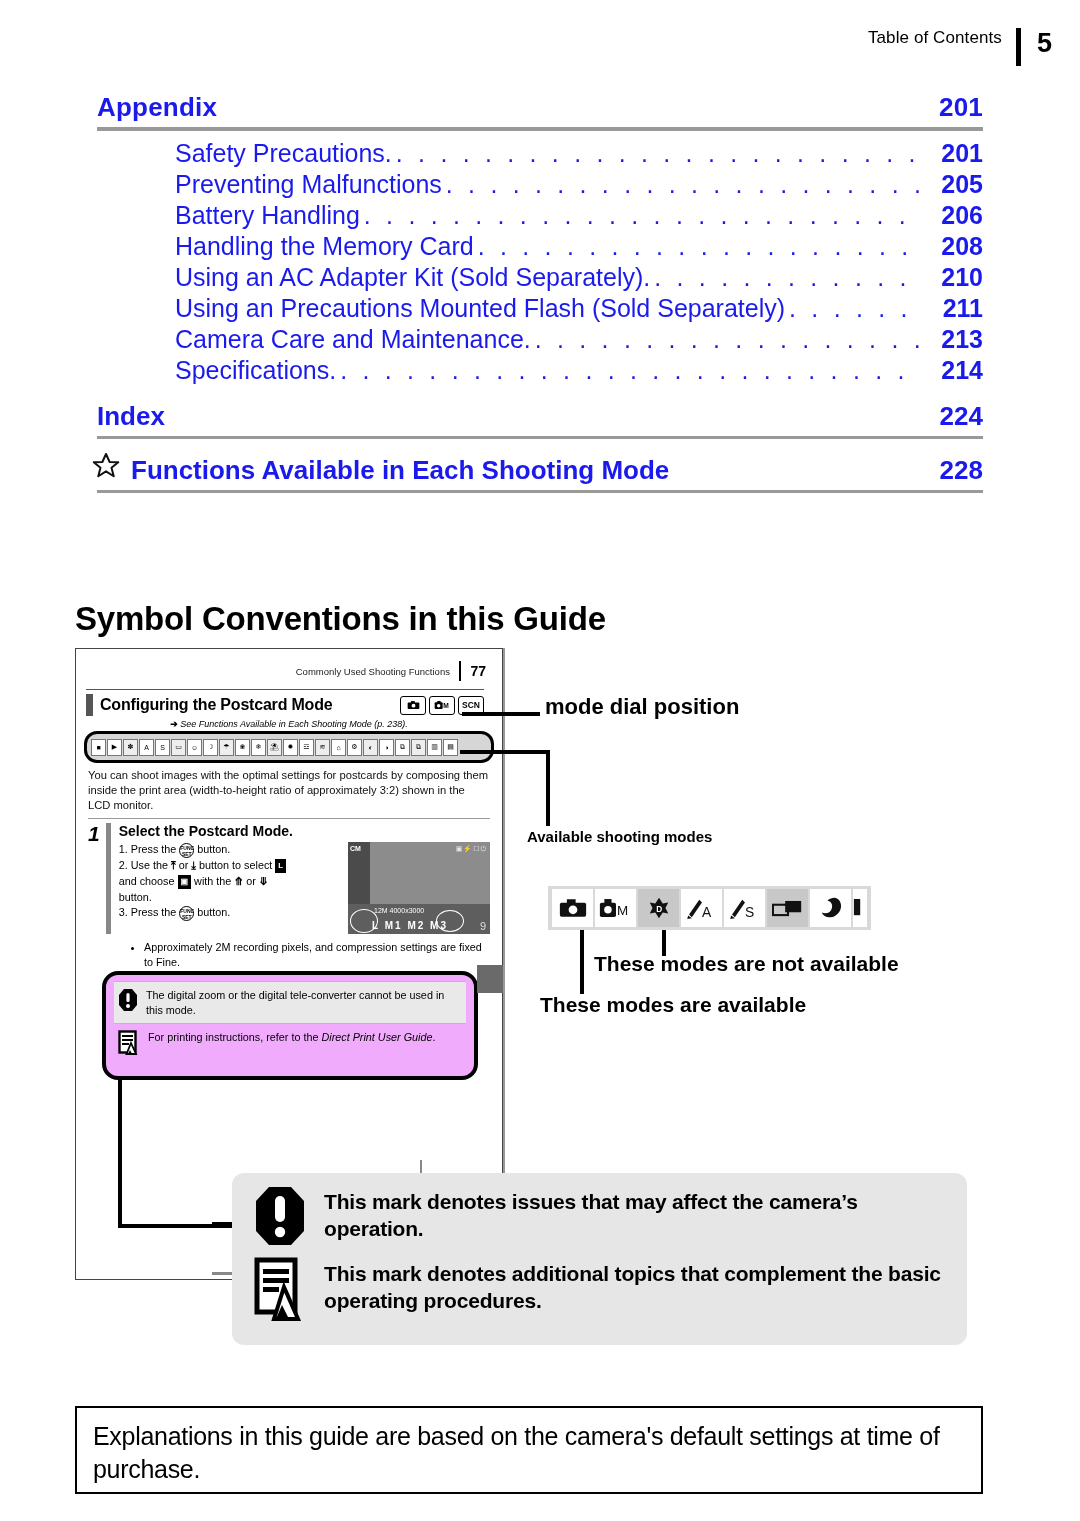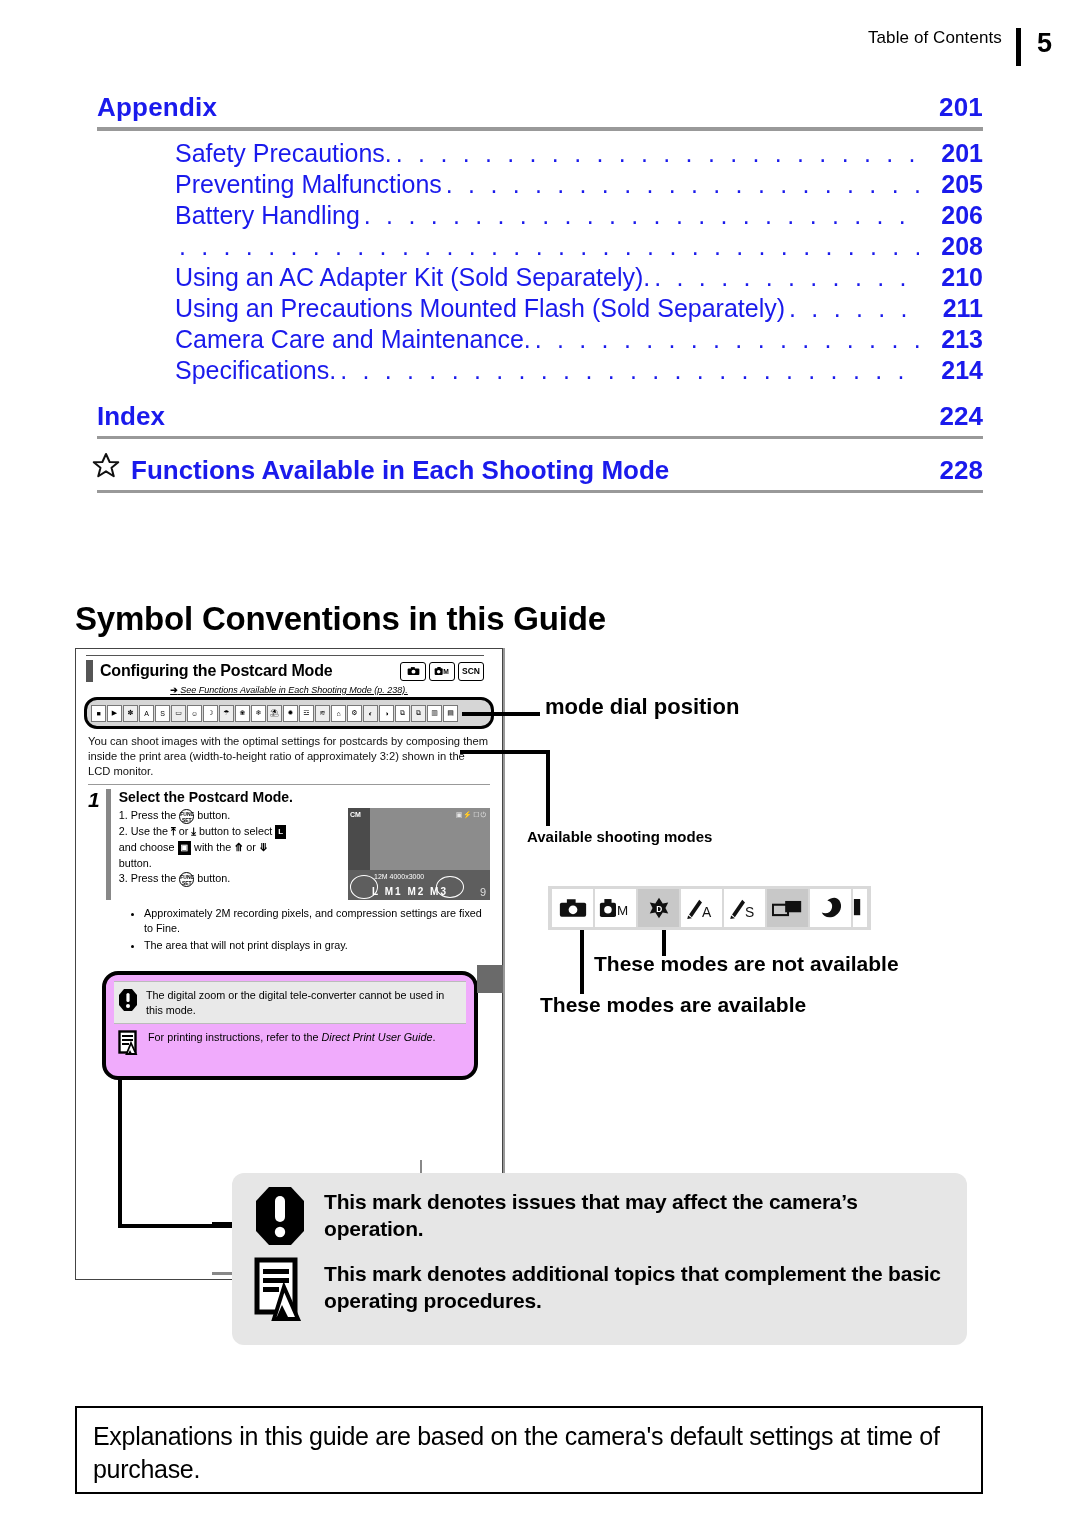--- a/index.html
+++ b/index.html
@@ -52,21 +52,21 @@
   .sp-title-wrap{margin:6px 18px 0 10px;border-top:1.2px solid #555;padding-top:4px;
                  display:flex;align-items:center;}
   .sp-tick{width:7px;height:22px;background:#555;margin-right:7px;}
   .sp-title{font-size:16px;font-weight:bold;letter-spacing:-.2px;flex:1;}
   .dialbadges{display:flex;gap:3px;align-items:center;}
   .dbadge{border:1.3px solid #000;border-radius:3px;height:17px;min-width:20px;
           display:flex;align-items:center;justify-content:center;padding:0 2px;
           font-size:8.5px;font-weight:bold;background:#fff;}
 
   .sp-seeline{text-align:center;font-size:9px;font-style:italic;margin:3px 0 2px 0;
-              text-decoration:underline;}
+              }
   .sp-seeline .arrw{font-style:normal;font-weight:bold;}
 
   .iconstrip-wrap{margin:0 8px;position:relative;}
   .iconstrip{border:3.5px solid #000;border-radius:13px;background:#d6d6d6;
              height:26px;display:flex;align-items:center;padding:0 4px;gap:1px;}
   .mini{width:13px;height:15px;background:#fff;border:.8px solid #777;
         display:flex;align-items:center;justify-content:center;
         font-size:7px;overflow:hidden;color:#000;}
   .mini.dk{background:#eee;}
 
@@ -171,20 +171,21 @@
     <span class="t">Preventing Malfunctions</span>
     <span class="dots">. . . . . . . . . . . . . . . . . . . . . . . . . . . . . . . . . . . . . . . . . . . .</span>
     <span class="p">205</span>
   </div>
   <div class="toc-sub">
     <span class="t">Battery Handling</span>
     <span class="dots">. . . . . . . . . . . . . . . . . . . . . . . . . . . . . . . . . . . . . . . . . . . .</span>
     <span class="p">206</span>
   </div>
   <div class="toc-sub">
+    <span class="t">Handling the Memory Card</span>
     <span class="dots">. . . . . . . . . . . . . . . . . . . . . . . . . . . . . . . . . . . . . . . . . . . .</span>
     <span class="p">208</span>
   </div>
   <div class="toc-sub">
     <span class="t">Using an AC Adapter Kit (Sold Separately).</span>
     <span class="dots">. . . . . . . . . . . . . . . . . . . . . . . . . . . . . . . . . . . . . . . . . . . .</span>
     <span class="p">210</span>
   </div>
   <div class="toc-sub">
     <span class="t">Using an Precautions Mounted Flash (Sold Separately)</span>
@@ -217,20 +218,25 @@
     <span class="t">Functions Available in Each Shooting Mode</span>
     <span class="p">228</span>
   </div>
   <div class="toc-rule thin"></div>
 </div>
 
 <div class="sec-title">Symbol Conventions in this Guide</div>
 
 <div class="sample">
 
+  <div class="sp-head">
+    <span class="lbl">Commonly Used Shooting Functions</span>
+    <span class="bar"></span>
+    <span class="num">77</span>
+  </div>
 
   <div class="sp-title-wrap">
     <span class="sp-tick"></span>
     <span class="sp-title">Configuring the Postcard Mode</span>
     <span class="dialbadges">
       <span class="dbadge">
         <svg viewBox="0 0 20 14" width="13" height="10">
             <rect x="1" y="3" width="18" height="10" rx="1.5" fill="#000"></rect>
             <rect x="6" y="1" width="6" height="3" fill="#000"></rect>
             <circle cx="10" cy="8" r="3" fill="#fff"></circle>

